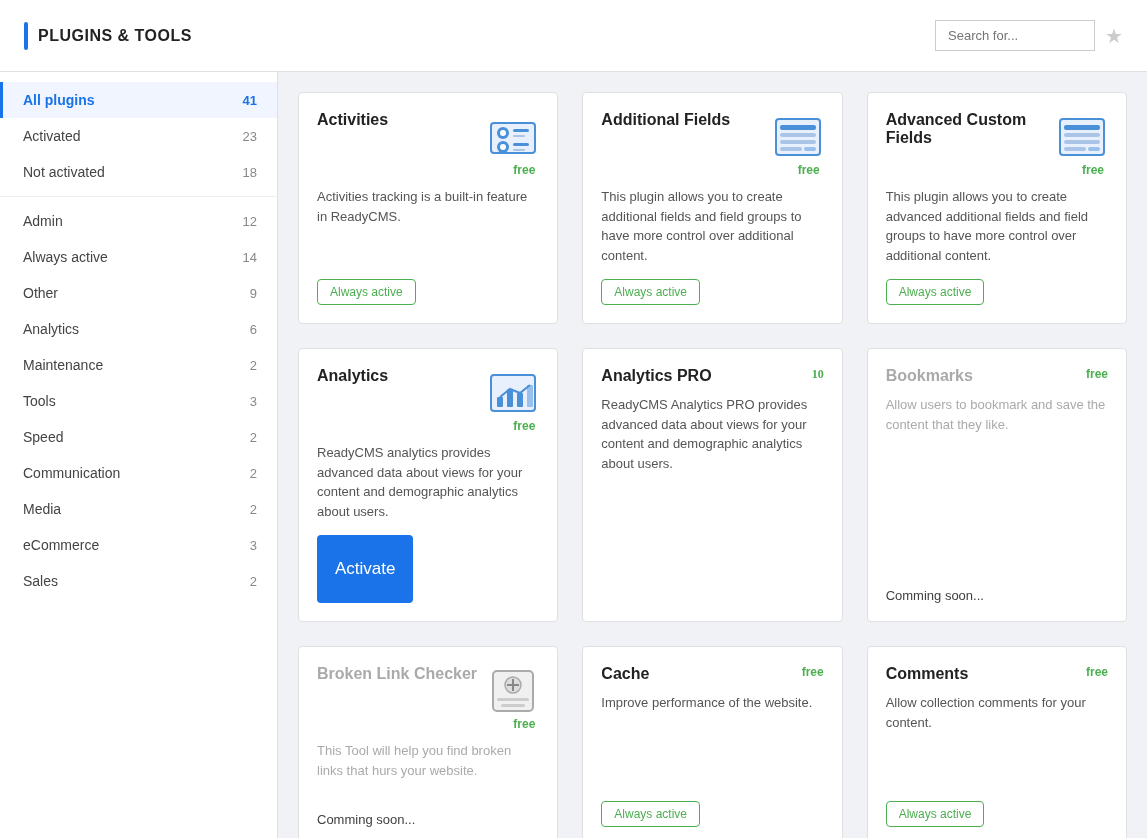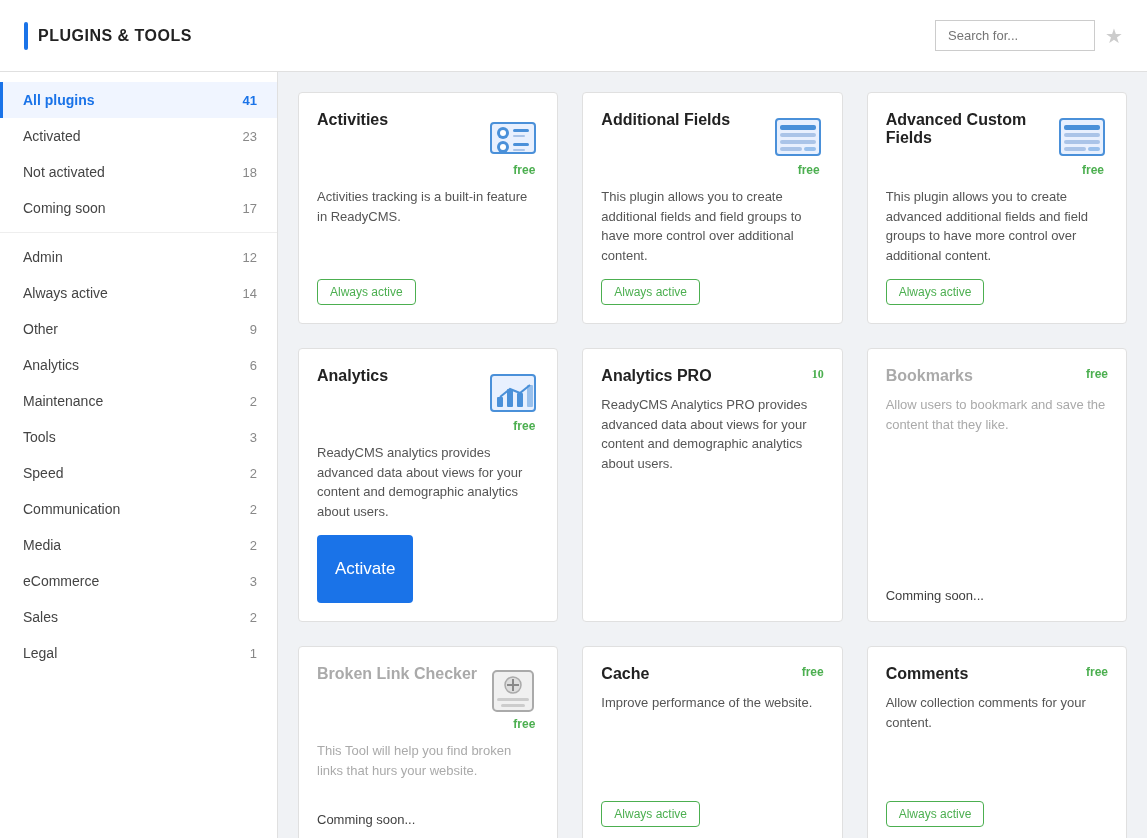--- a/index.html
+++ b/index.html
@@ -220,24 +220,20 @@
         <span class="count">41</span>
       </div>
       <div class="sidebar-item">
         <span>Activated</span>
         <span class="count">23</span>
       </div>
       <div class="sidebar-item">
         <span>Not activated</span>
         <span class="count">18</span>
       </div>
-      <div class="sidebar-item">
-        <span>Coming soon</span>
-        <span class="count">17</span>
-      </div>
       <div class="sidebar-divider"></div>
       <div class="sidebar-item">
         <span>Admin</span>
         <span class="count">12</span>
       </div>
       <div class="sidebar-item">
         <span>Always active</span>
         <span class="count">14</span>
       </div>
       <div class="sidebar-item">
@@ -268,24 +264,20 @@
         <span>Media</span>
         <span class="count">2</span>
       </div>
       <div class="sidebar-item">
         <span>eCommerce</span>
         <span class="count">3</span>
       </div>
       <div class="sidebar-item">
         <span>Sales</span>
         <span class="count">2</span>
-      </div>
-      <div class="sidebar-item">
-        <span>Legal</span>
-        <span class="count">1</span>
       </div>
     </div>
 
     <div class="plugins-grid">
 
       <div class="plugin-card">
         <div class="card-header">
           <span class="card-title">Activities</span>
           <div class="icon-area">
             <svg class="plugin-svg" viewBox="0 0 52 52" fill="none" xmlns="http://www.w3.org/2000/svg">

